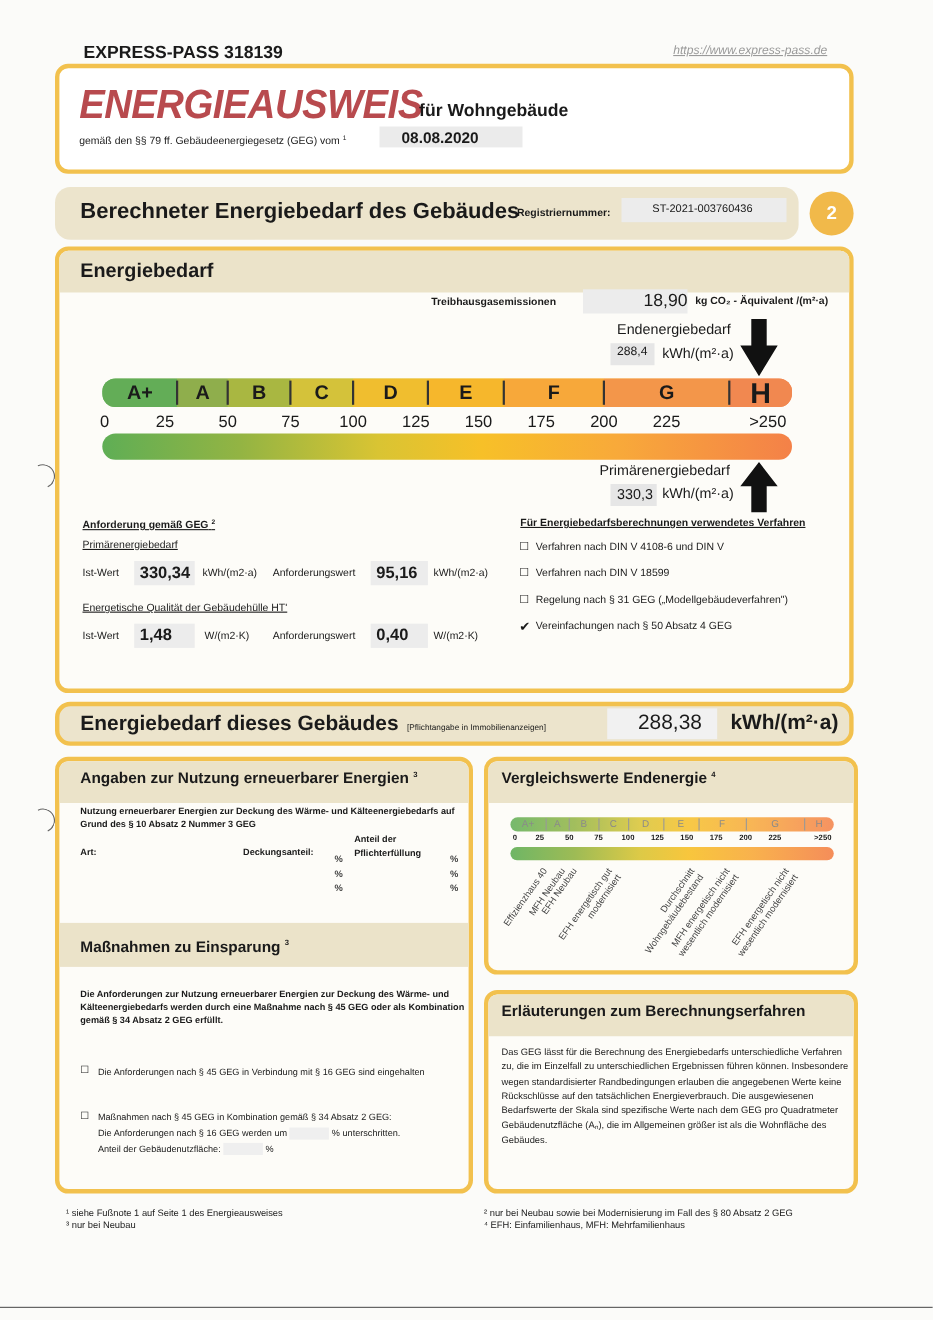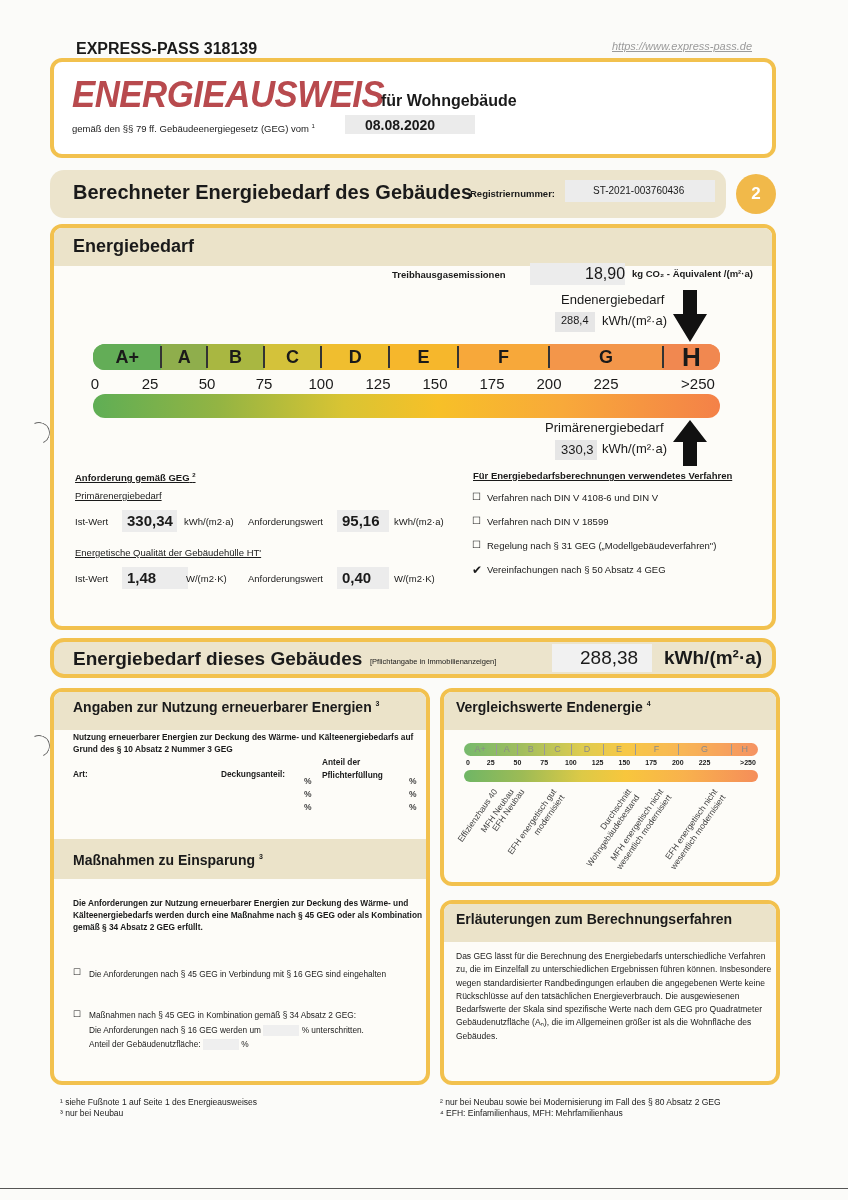--- a/index.html
+++ b/index.html
@@ -158,21 +158,21 @@
 <div class="abs sm" style="left:75px; top:516px;">Ist-Wert</div>
 <div class="abs valbox" style="left:122px; top:510px; width:55px; height:22px; padding:2px 0 0 5px;">330,34</div>
 <div class="abs sm" style="left:184px; top:516px;">kWh/(m2·a)</div>
 <div class="abs sm" style="left:248px; top:516px;">Anforderungswert</div>
 <div class="abs valbox" style="left:337px; top:510px; width:52px; height:22px; padding:2px 0 0 5px;">95,16</div>
 <div class="abs sm" style="left:394px; top:516px;">kWh/(m2·a)</div>
 
 <div class="abs sm u" style="left:75px; top:547px;">Energetische Qualität der Gebäudehülle HT'</div>
 
 <div class="abs sm" style="left:75px; top:573px;">Ist-Wert</div>
-<div class="abs valbox" style="left:122px; top:567px; width:66px; height:22px; padding:2px 0 0 5px;">1,48</div>
+<div class="abs valbox" style="left:122px; top:567px; width:55px; height:22px; padding:2px 0 0 5px;">1,48</div>
 <div class="abs sm" style="left:186px; top:573px;">W/(m2·K)</div>
 <div class="abs sm" style="left:248px; top:573px;">Anforderungswert</div>
 <div class="abs valbox" style="left:337px; top:567px; width:52px; height:22px; padding:2px 0 0 5px;">0,40</div>
 <div class="abs sm" style="left:394px; top:573px;">W/(m2·K)</div>
 
 <div class="abs sm" style="left:75px; top:603px;margin-top:36px;">
   <span class="u">Sommerlicher Wärmeschutz (bei Neubau)</span>
   <span style="font-size:12px">✔</span><span>eingehalten</span>
 </div>
 

